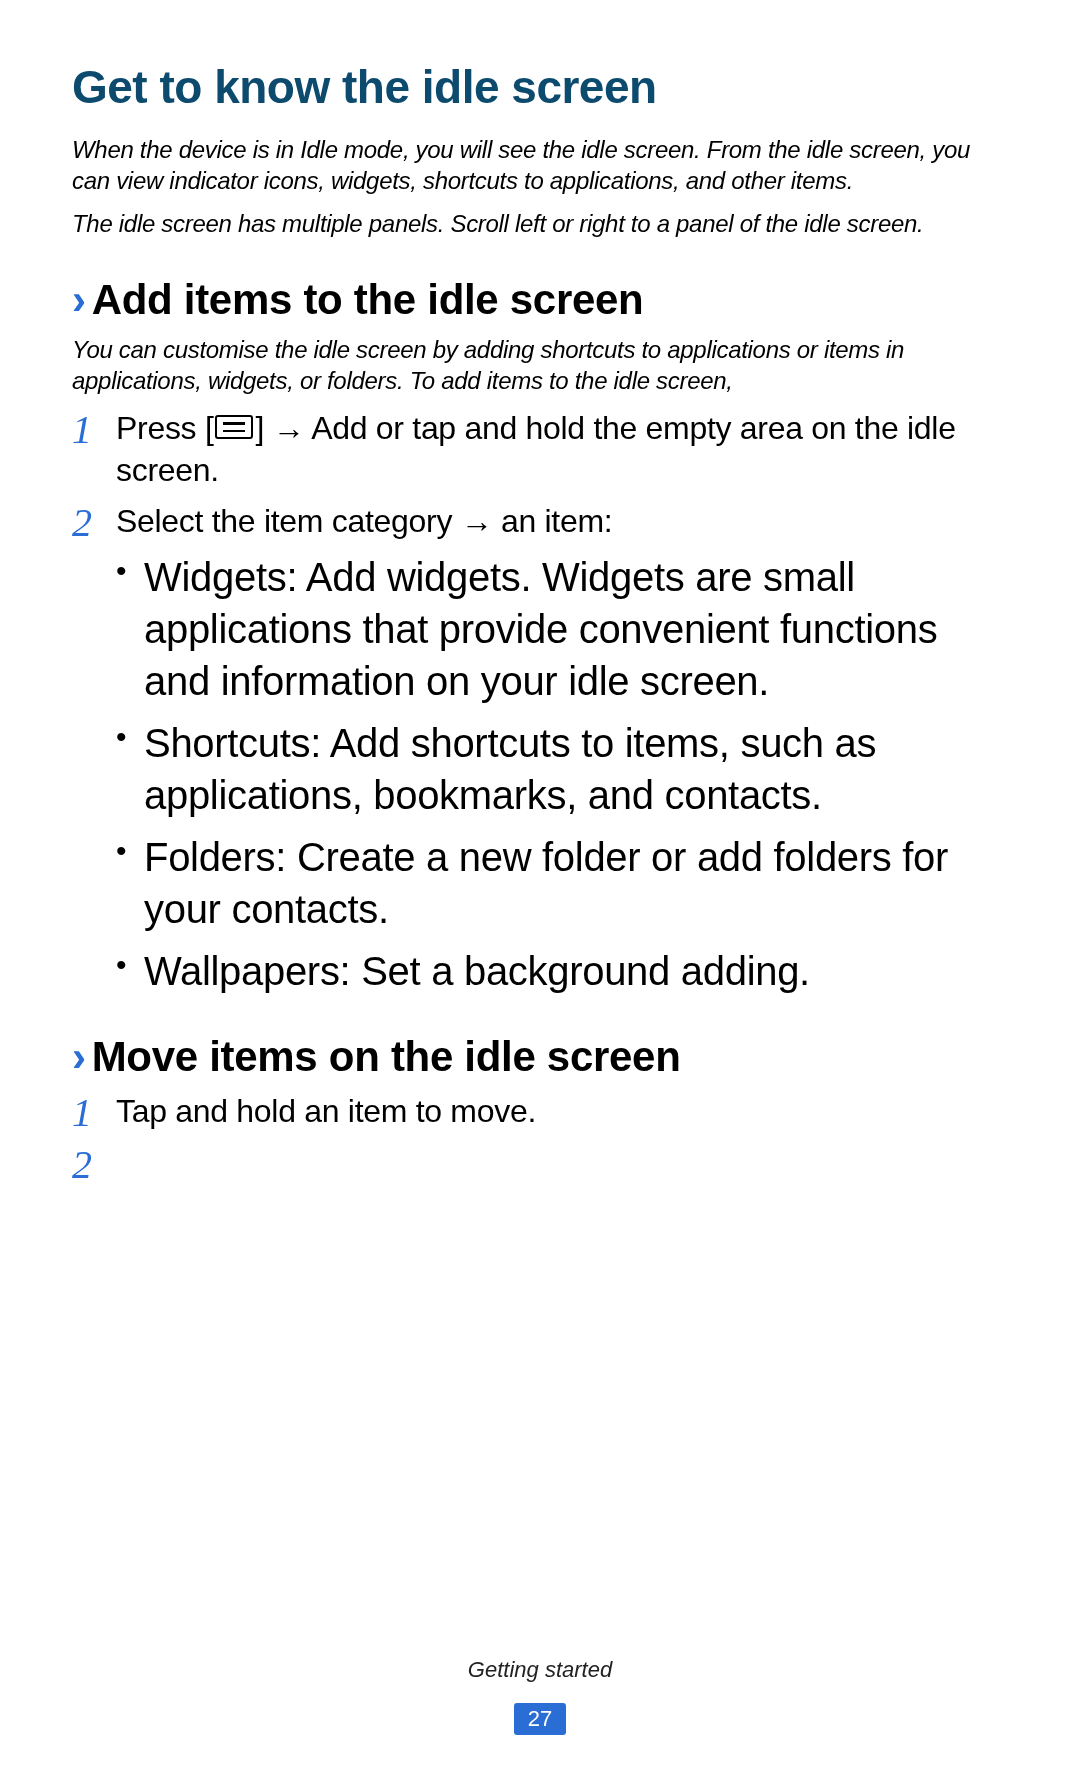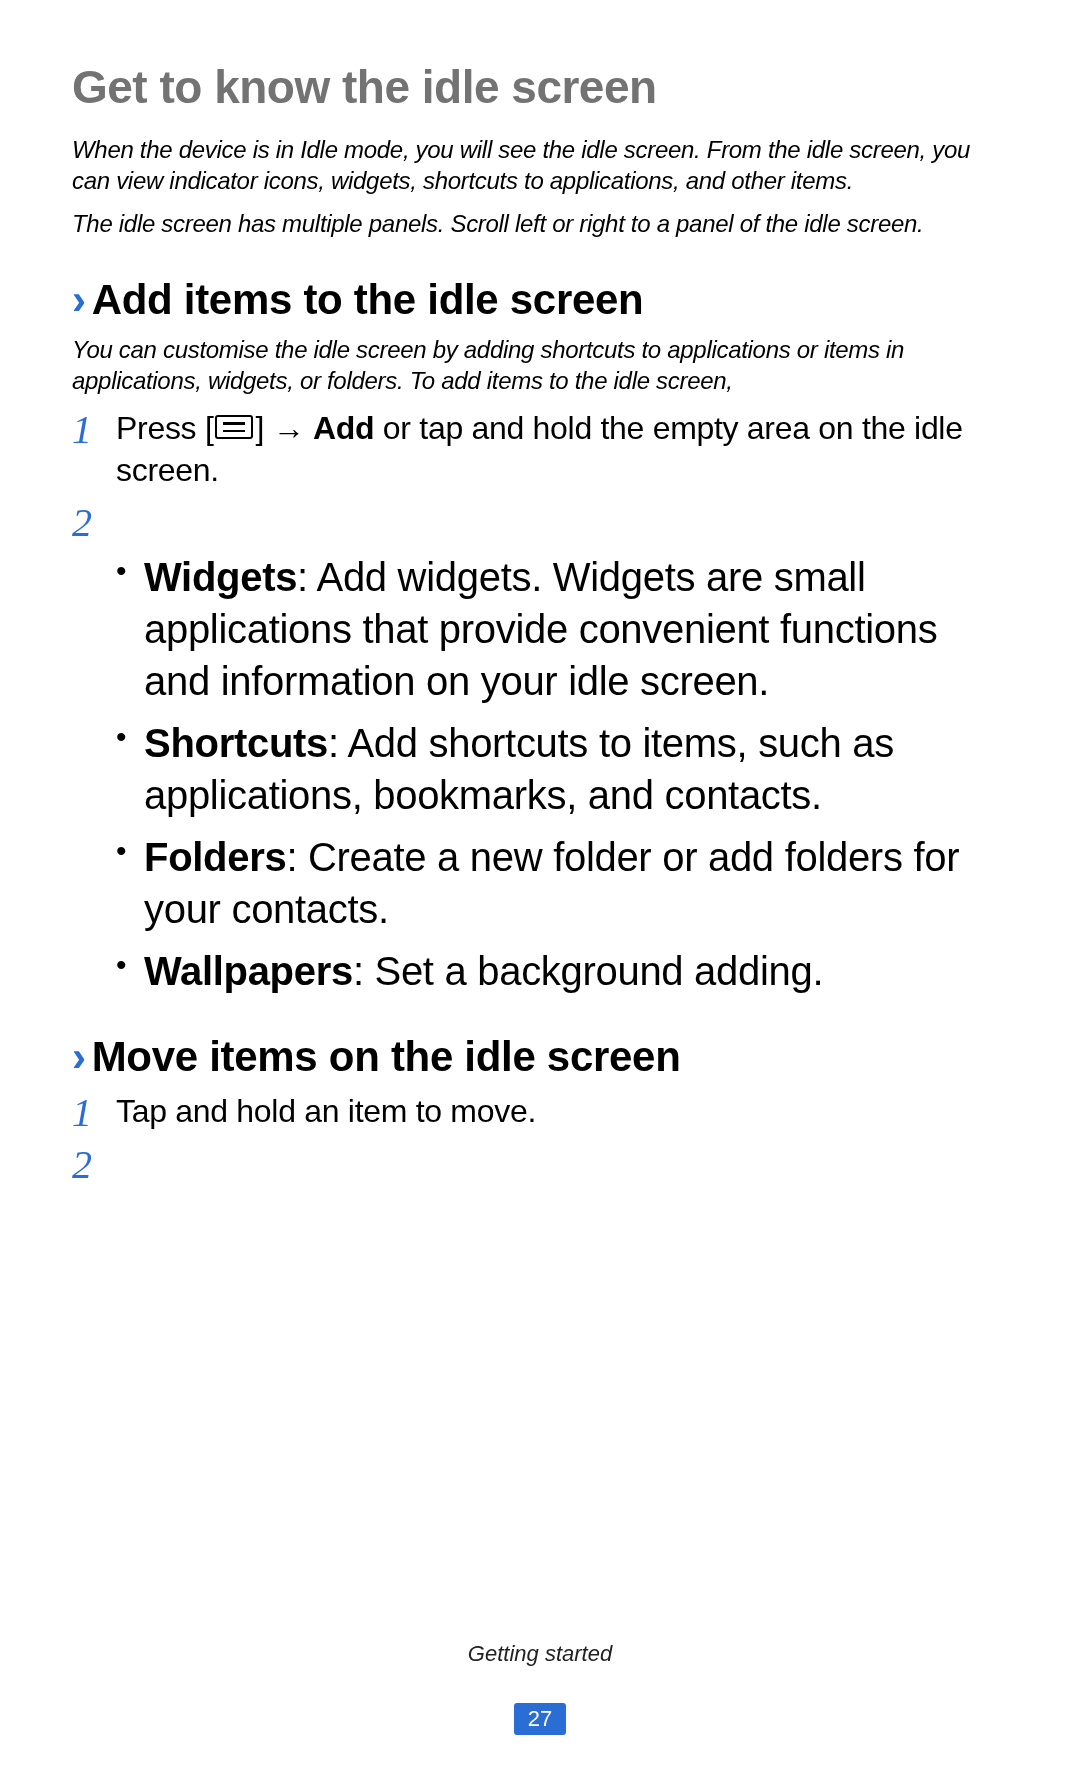--- a/index.html
+++ b/index.html
@@ -8,21 +8,21 @@
     height: 1771px;
     background: #ffffff;
     font-family: "Myriad Pro", "Segoe UI", Arial, sans-serif;
     color: #000000;
     position: relative;
   }
   .page {
     padding: 60px 72px 0 72px;
   }
   h1.title {
-    color: #737373;
+    color: #0c4a6e;
     font-size: 46px;
     font-weight: 700;
     margin-bottom: 20px;
     letter-spacing: -0.5px;
   }
   p.body {
     font-size: 24px;
     line-height: 1.3;
     margin-bottom: 12px;
     letter-spacing: -0.3px;
@@ -97,41 +97,40 @@
     height: 2.5px;
     background: #000;
   }
   .menu-icon::after {
     content: "";
     position: absolute;
     left: 6px; right: 6px; bottom: 5px;
     height: 2.5px;
     background: #000;
   }
-  b { font-weight: 700; }
+  b { font-weight: 400; }
   .footer {
     position: absolute;
     bottom: 36px;
     left: 0; right: 0;
     text-align: center;
   }
   .footer .section {
     font-style: italic;
     font-size: 22px;
     color: #222;
     margin-bottom: 20px;
   }
   .footer .pagebox {
     display: inline-block;
     background: #2a6dd4;
     color: #fff;
     font-size: 22px;
     padding: 3px 14px;
     border-radius: 3px;
-    margin-top: 16px;
   }
 </style>
 </head>
 <body>
 
 <div class="page">
   <h1 class="title">Get to know the idle screen</h1>
 
   <p class="body">When the device is in Idle mode, you will see the idle screen. From the idle screen, you can view indicator icons, widgets, shortcuts to applications, and other items.</p>
   <p class="body">The idle screen has multiple panels. Scroll left or right to a panel of the idle screen.</p>
@@ -143,20 +142,21 @@
 
   <div class="step">
     <div class="num">1</div>
     <div class="txt">
       <span>Press [</span><span class="menu-icon"></span><span>] → </span><b>Add</b><span> or tap and hold the empty area on the idle screen.</span>
     </div>
   </div>
 
   <div class="step">
     <div class="num">2</div>
+    <div class="txt">Select the item category → an item:</div>
   </div>
 
   <div class="bullets">
     <div class="bullet">
       <div class="dot">•</div>
       <div class="btxt"><b>Widgets</b><span>: Add widgets. Widgets are small applications that provide convenient functions and information on your idle screen.</span></div>
     </div>
     <div class="bullet">
       <div class="dot">•</div>
       <div class="btxt"><b>Shortcuts</b><span>: Add shortcuts to items, such as applications, bookmarks, and contacts.</span></div>

